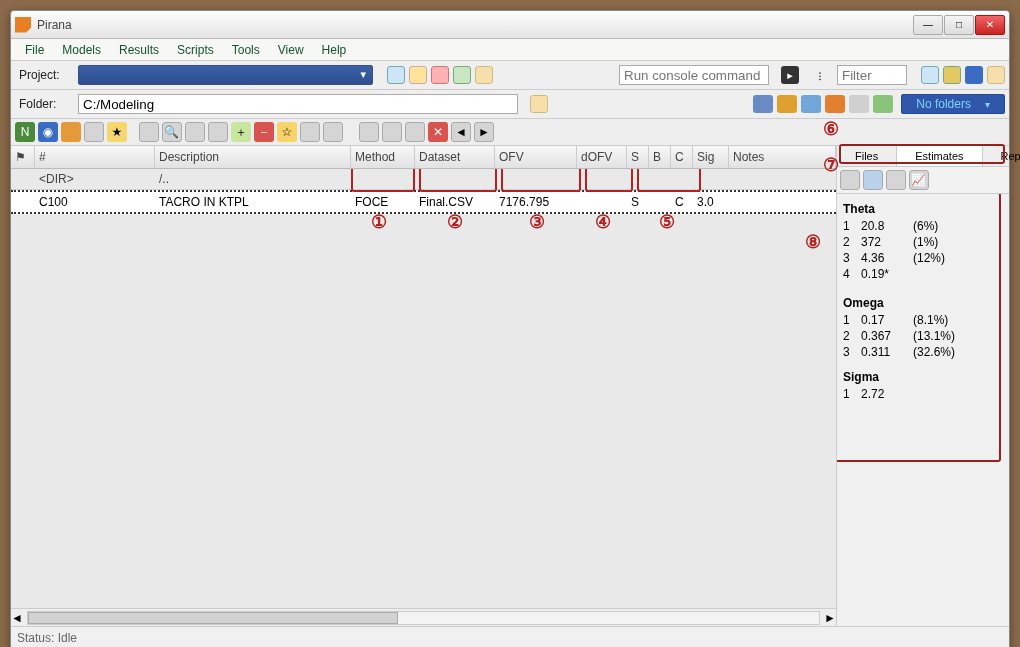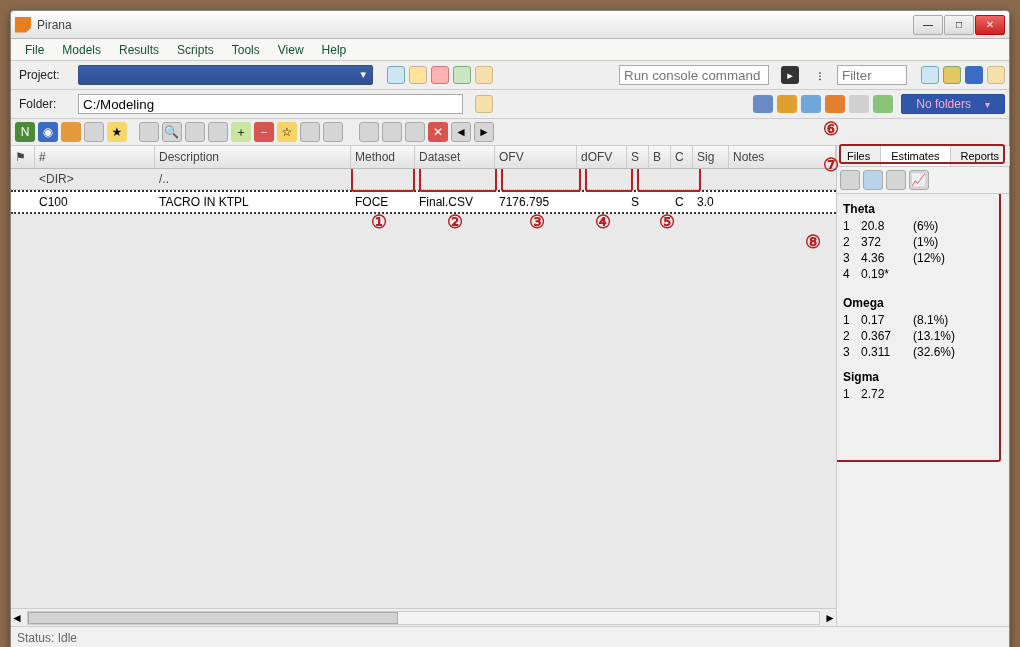--- a/index.html
+++ b/index.html
@@ -98,21 +98,21 @@
     border: 1px solid #aaa;
     background:#fff; color:#aaa;
     padding:0 4px;
   }
   .filter {
     width: 70px; height: 20px; border:1px solid #aaa; color:#aaa; padding:8px 4px; background:#fff;
   }
   .midicons { display:flex; gap:4px; align-items:center;}
   .midicons .ic{width:20px;height:18px;}
   .nofolders{
-    background:#2f56a8;color:#f9a8d4;padding:2px 14px;
+    background:#2f56a8;color:#7dd3fc;padding:2px 14px;
     border:1px solid #274a96;border-radius:2px;font-size:12px;
     display:flex;align-items:center;height:20px;
   }
   .nofolders:after{content:"▾";margin-left:14px;font-size:10px;}
   
   .toolbar2{
     display:flex;align-items:center;padding:3px 4px;gap:3px;
     border-bottom:1px solid #ccc;background:#eee;
   }
   .tbtn{
@@ -149,21 +149,21 @@
   .tbody{flex:1;overflow:auto;background:#e9e9e9;position:relative;}
   .trow{display:flex;border-bottom:1px dotted #bbb;padding:2px 0;font-size:12px;}
   .trow > div{padding:1px 4px;}
   .row-dir{color:#444;}
   .row-sel{background:#ffffff;border-top:2px dotted #333;border-bottom:2px dotted #333;}
   
   .marker{position:absolute;border:2px solid #b52020;border-radius:3px;pointer-events:none;}
   .circ{position:absolute;color:#b52020;font-size:18px;font-weight:bold;pointer-events:none;}
   
   .rtabs{display:flex;background:#eee;border-bottom:1px solid #ccc;}
-  .rtab{flex:1;padding:4px 10px;text-align:center;border-right:1px solid #ccc;font-size:11px;}
+  .rtab{flex:1;padding:4px 18px;text-align:center;border-right:1px solid #ccc;font-size:11px;}
   .rtab.active{background:#fff;}
   .rtool{display:flex;gap:3px;padding:3px;border-bottom:1px solid #ccc;}
   .estpanel{flex:1;padding:4px 6px;font-size:12px;overflow:auto;background:#f0f0f0;position:relative;}
   .esthead{font-weight:bold;margin:4px 0 2px;}
   .est-row{display:flex;gap:6px;line-height:16px;}
   .est-row .idx{width:12px;}
   .est-row .val{width:46px;}
   .est-row .cv{width:60px;}
   
   .hscroll{height:18px;background:#eee;border-top:1px solid #ccc;display:flex;align-items:center;}
@@ -215,21 +215,21 @@
     <div class="iconstrip">
       <span class="ic save"></span>
       <span class="ic ref" style="background:#e3c864"></span>
       <span class="ic" style="background:#3a6cc4;color:#fff"></span>
       <span class="ic fld"></span>
     </div>
   </div>
 
   <div class="projrow">
     <span class="lbl">Folder:</span>
-    <input class="path" style="width: 385px;" value="C:/Modeling">
+    <input class="path" style="width: 440px;" value="C:/Modeling">
     <span class="ic fld" style="margin-left:4px"></span>
     <div class="spacer"></div>
     <div class="midicons">
       <span class="ic" style="background:#6a8ac6"></span>
       <span class="ic" style="background:#e0a030"></span>
       <span class="ic" style="background:#70a6d8"></span>
       <span class="ic" style="background:#e38030"></span>
       <span class="ic" style="background:#d0d0d0"></span>
       <span class="ic" style="background:#8ac47a"></span>
     </div>

